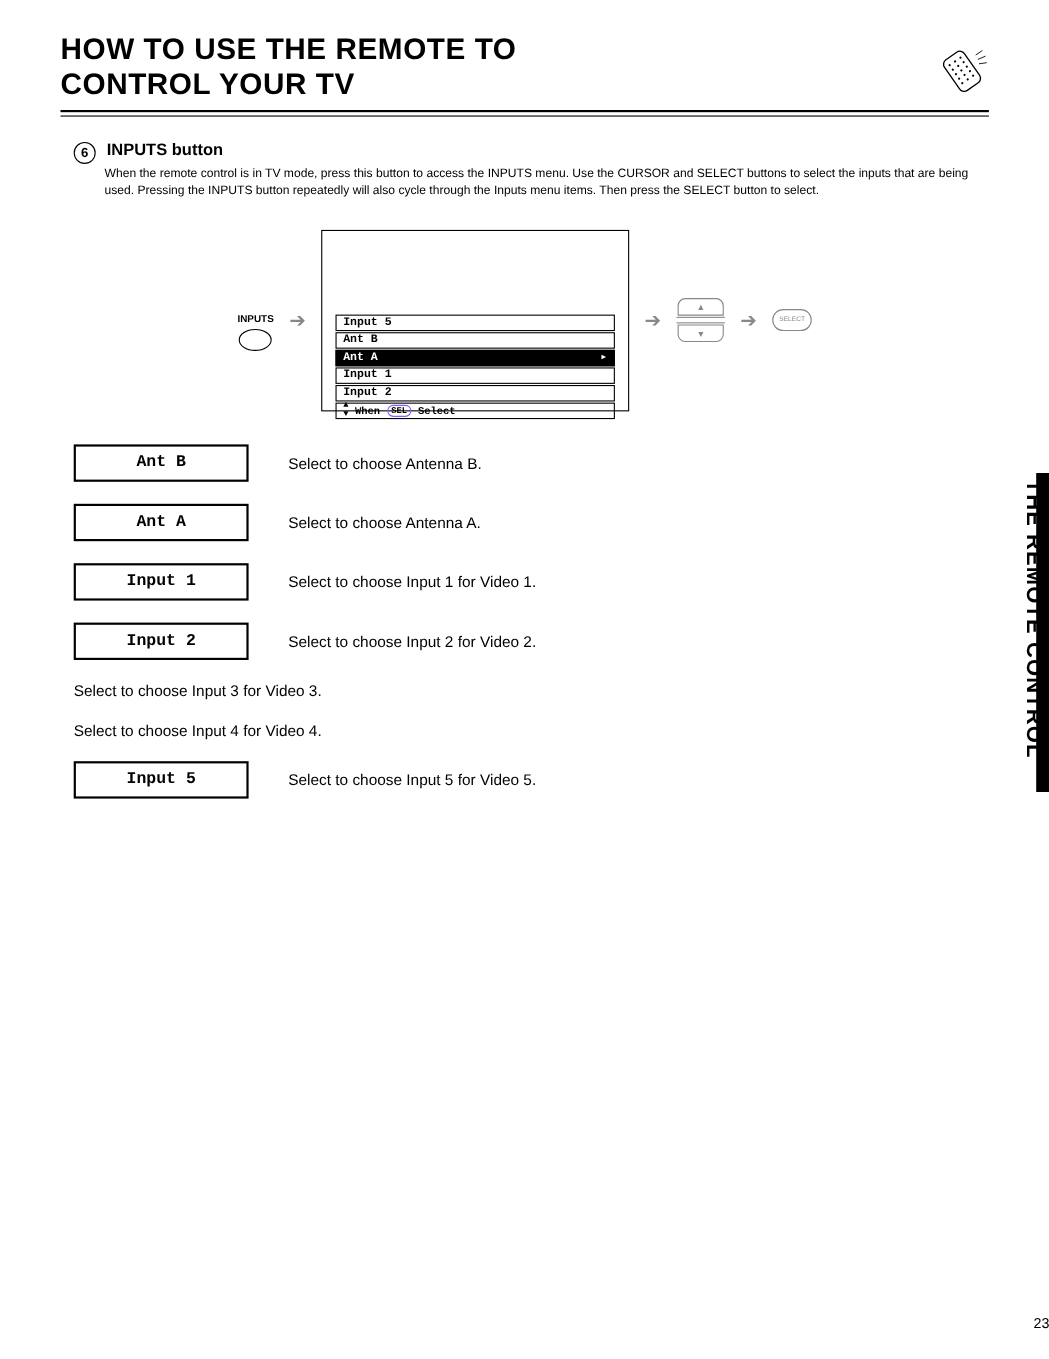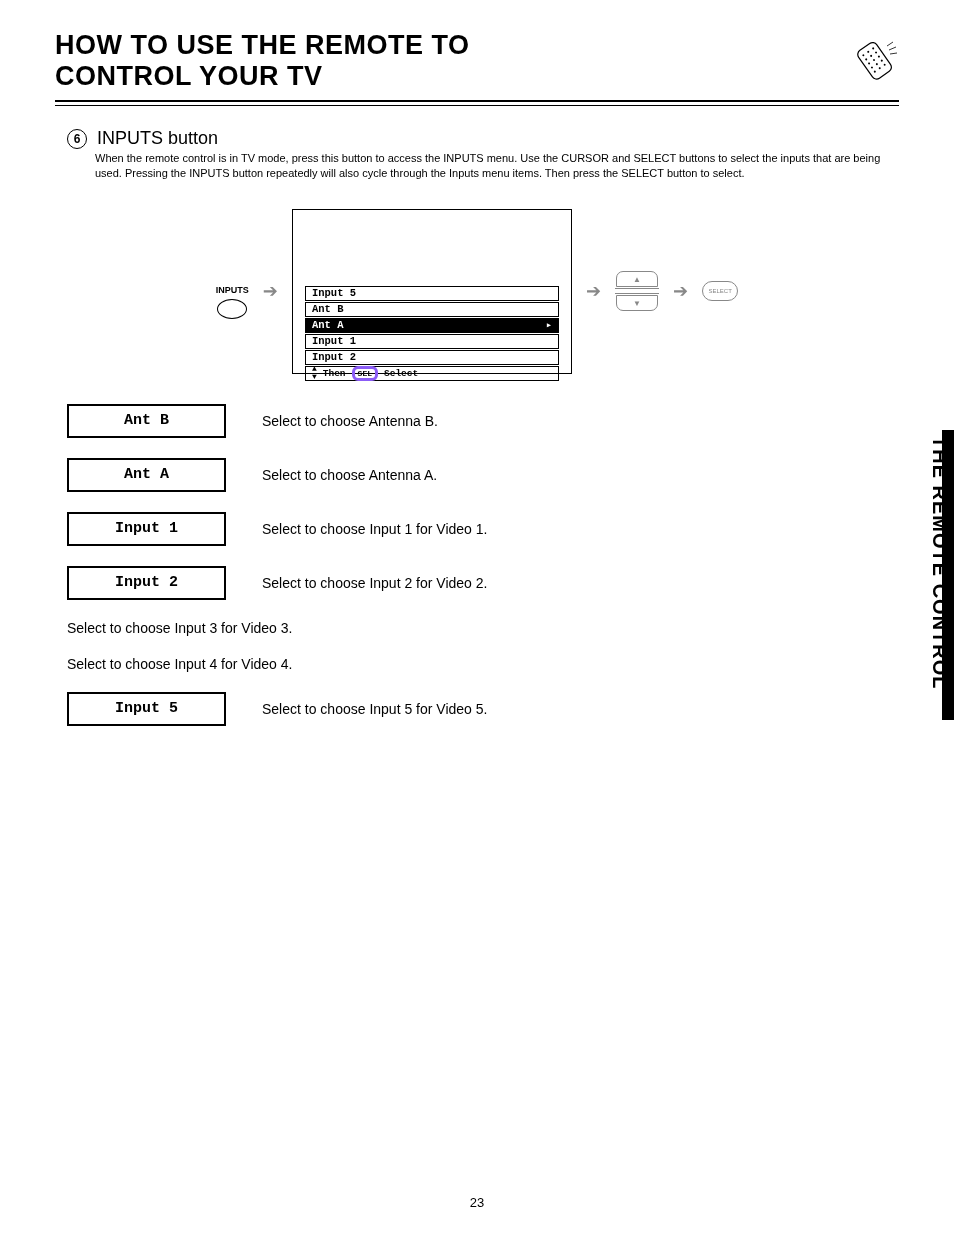--- a/index.html
+++ b/index.html
@@ -1,55 +1,55 @@
 <!DOCTYPE html>
 <html><head>
 <meta charset="utf-8">
 <style>
   html,body{margin:0;padding:0;background:#fff;color:#000;}
   body{width:954px;height:1235px;position:relative;font-family:Arial,Helvetica,sans-serif;}
   .page{padding:30px 55px 0 55px;box-sizing:border-box;}
-  .header-row{display:flex;align-items:flex-start;justify-content:space-between;}
+  .header-row{display:flex;align-items:center;justify-content:space-between;}
   .title{font-size:27px;font-weight:900;letter-spacing:0.5px;line-height:1.15;max-width:500px;}
   .remote-icon{margin-top:10px;}
   .hr-main{border:none;border-top:2px solid #000;margin:8px 0 0 0;}
   .hr-thin{border:none;border-top:1px solid #000;margin:3px 0 0 0;}
 
   .section{margin-top:22px;padding-left:12px;}
   .sec-head{display:flex;align-items:flex-start;gap:10px;}
   .circled-num{width:18px;height:18px;border:1.5px solid #000;border-radius:50%;display:flex;align-items:center;justify-content:center;font-size:12px;font-weight:700;flex:0 0 auto;margin-top:1px;}
-  .sec-title{font-size:18px;font-weight:400;}
+  .sec-title{font-size:15px;font-weight:700;}
   .sec-body{font-size:11px;line-height:1.35;margin:2px 0 5px 28px;max-width:820px;}
 
   .flow{display:flex;align-items:center;justify-content:center;gap:14px;margin:28px 0 30px 0;}
   .inputs-btn{display:flex;flex-direction:column;align-items:center;gap:4px;}
   .inputs-btn-label{font-size:9px;font-weight:700;margin-top:21px;}
   .oval-btn{width:28px;height:18px;border:1.5px solid #000;border-radius:50%;}
   .arrow{font-size:18px;color:#888;}
   .tv-screen{width:280px;height:165px;border:1.5px solid #000;box-sizing:border-box;padding:76px 12px 6px 12px;display:flex;flex-direction:column;gap:1px;}
   .menu-item{border:1px solid #000;font-family:"Courier New",monospace;font-size:10.5px;font-weight:700;padding:1px 6px;height:11px;line-height:11px;box-sizing:content-box;display:flex;align-items:center;justify-content:space-between;}
   .menu-item.sel{background:#000;color:#fff;}
   .menu-footer{border:1px solid #000;font-family:"Courier New",monospace;font-size:9.5px;font-weight:700;padding:1px 6px;height:11px;line-height:11px;display:flex;align-items:center;gap:6px;}
-  .sel-pill{display:inline-block;border:3px solid #8b5cf6;border-radius:6px;font-size:8px;padding:0 3px;line-height:9px;}
+  .sel-pill{display:inline-block;border:1px solid #8b5cf6;border-radius:6px;font-size:8px;padding:0 3px;line-height:9px;}
   .up-down{display:flex;flex-direction:column;align-items:center;gap:0;}
   .ud-btn{width:40px;height:14px;border:1.2px solid #888;border-radius:7px 7px 0 0;display:flex;align-items:center;justify-content:center;}
   .ud-btn.down{border-radius:0 0 7px 7px;}
   .ud-mid{width:44px;height:4px;border-top:1.2px solid #888;border-bottom:1.2px solid #888;margin:1px 0;}
   .tri{font-size:8px;color:#888;}
   .select-oval{width:34px;height:18px;border:1.2px solid #888;border-radius:10px;display:flex;align-items:center;justify-content:center;font-size:6px;color:#888;}
 
   .option-list{margin-left:12px;margin-top:6px;}
   .option-row{display:flex;align-items:center;gap:36px;margin-bottom:20px;}
   .option-box{width:155px;height:30px;border:2px solid #000;display:flex;align-items:center;justify-content:center;font-family:"Courier New",monospace;font-weight:700;font-size:15px;}
   .option-desc{font-size:14px;text-align:center;}
 
   .side-tab{position:absolute;right:0;top:430px;display:flex;align-items:flex-start;flex-direction:column;}
   .side-tab-text{writing-mode:vertical-rl;font-weight:900;font-size:20px;letter-spacing:1px;margin-top:6px;margin-right:3px;}
 
-  .page-num{position:absolute;bottom:25px;left:0;width:954px;text-align:center;font-size:13px;}
+  .page-num{position:absolute;bottom:25px;left:0;width:954px;text-align:right;font-size:13px;}
 </style>
 </head>
 <body>
 
 <div class="page">
   <div class="header-row">
     <div class="title">HOW TO USE THE REMOTE TO CONTROL YOUR TV</div>
     <div class="remote-icon">
       <svg width="50" height="40" viewBox="0 0 50 40">
         <g transform="rotate(-35 25 20)">
@@ -104,21 +104,21 @@
           <span>▸</span>
         </div>
         <div class="menu-item">
           <span>Input 1</span>
         </div>
         <div class="menu-item">
           <span>Input 2</span>
         </div>
         <div class="menu-footer">
           <span style="font-size:8px;line-height:8px;">▲<br>▼</span>
-          <span>Then</span>
+          <span>When</span>
           <span class="sel-pill">SEL</span>
           <span>Select</span>
         </div>
       </div>
     <div class="arrow">➔</div>
     <div class="up-down">
       <div class="ud-btn">
           <span class="tri">▲</span>
         </div>
       <div class="ud-mid"></div>

